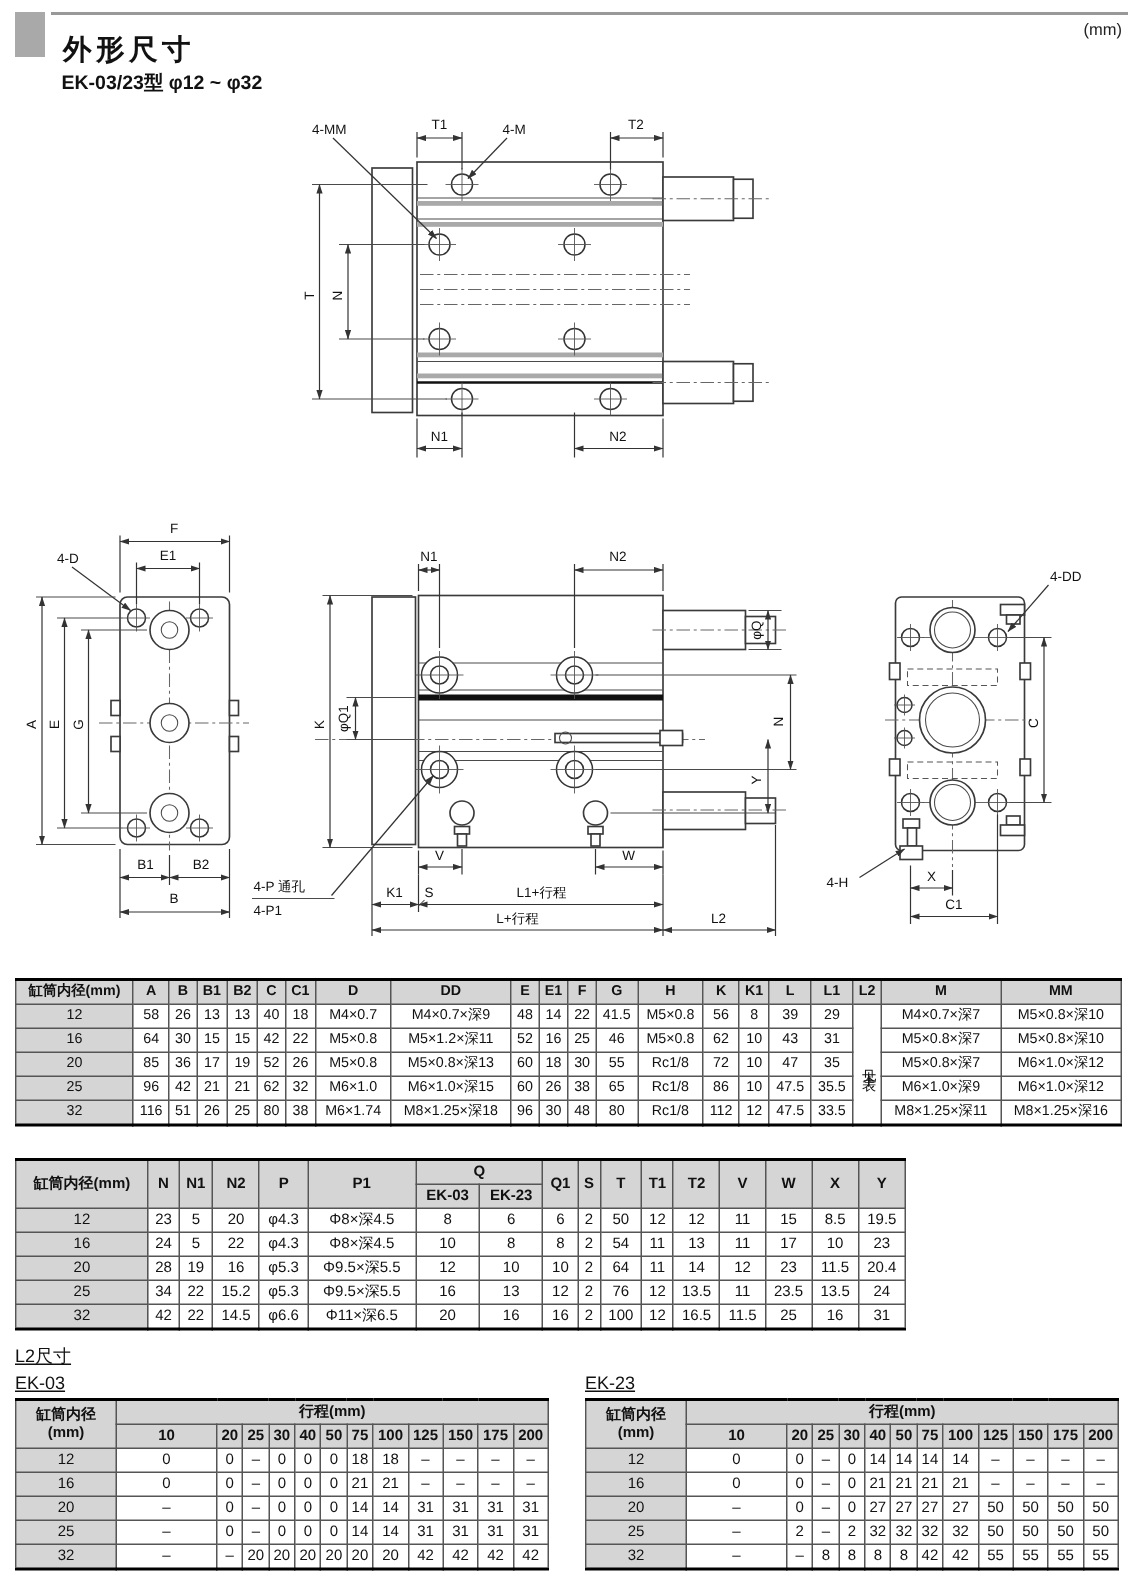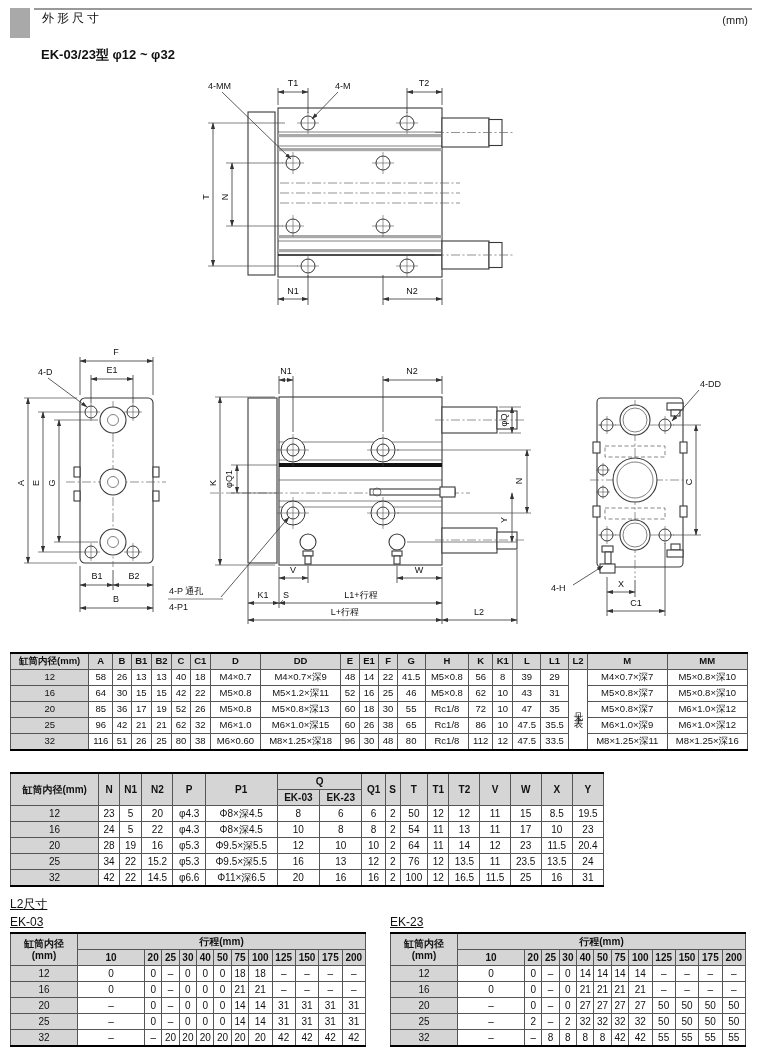--- a/index.html
+++ b/index.html
@@ -1,21 +1,21 @@
 <!DOCTYPE html>
 <html><head>
 <meta charset="utf-8">
 <style>
   html,body{margin:0;padding:0;background:#fff;}
   .page{position:relative;width:760px;height:1058px;background:#fff;overflow:hidden;
         font-family:"Liberation Sans","DejaVu Sans",sans-serif;color:#111;}
   .abs{position:absolute;}
   .title-rule{position:absolute;left:34px;right:8px;top:8px;border-top:2px solid #999;}
   .title-block{position:absolute;left:10px;top:8px;width:20px;height:30px;background:#a9a9a9;}
-  .page-title{position:absolute;left:42px;top:10px;font-size:12px;font-weight:normal;letter-spacing:3px;}
+  .page-title{position:absolute;left:42px;top:20px;font-size:19px;font-weight:bold;letter-spacing:3px;}
   .unit-note{position:absolute;right:12px;top:14px;font-size:11px;color:#222;}
   .subtitle{position:absolute;left:10px;top:46px;font-size:13px;font-weight:bold;padding-left:31px;}
   .sec-label{position:absolute;font-size:12px;color:#111;text-decoration:underline;}
 
   
   table{border-collapse:collapse;background:#fff;}
   table th,table td{border:1px solid #555;text-align:center;vertical-align:middle;
     padding:1px 2px;height:13px;line-height:1.15;font-weight:normal;white-space:nowrap;}
   table thead th{background:#d5d5d5;font-weight:bold;}
   table tbody th{background:#d5d5d5;font-weight:normal;}
@@ -466,21 +466,21 @@
             <td>M6×1.0×深12</td>
           </tr>
           <tr>
             <th>32</th>
             <td>116</td>
             <td>51</td>
             <td>26</td>
             <td>25</td>
             <td>80</td>
             <td>38</td>
-            <td>M6×0.60</td>
+            <td>M6×1.74</td>
             <td>M8×1.25×深18</td>
             <td>96</td>
             <td>30</td>
             <td>48</td>
             <td>80</td>
             <td>Rc1/8</td>
             <td>112</td>
             <td>12</td>
             <td>47.5</td>
             <td>33.5</td>

